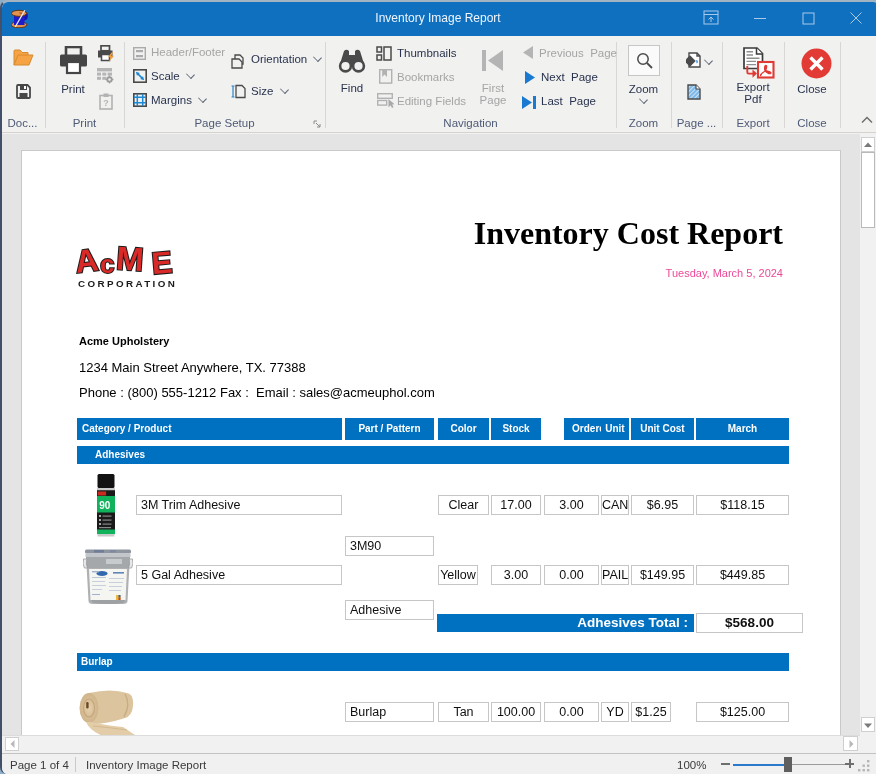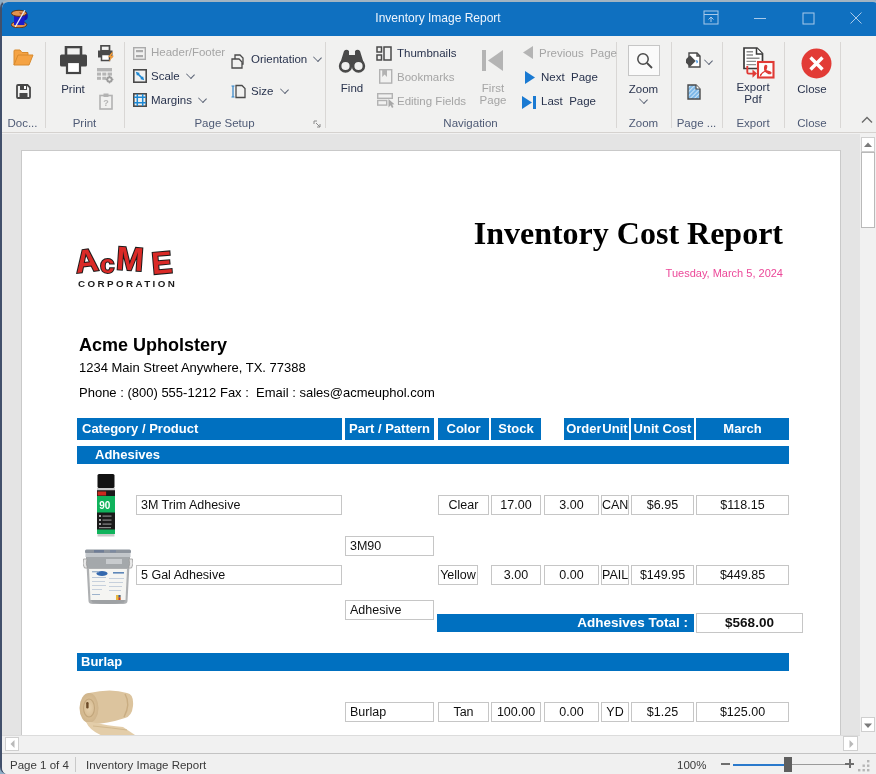--- a/index.html
+++ b/index.html
@@ -17,21 +17,21 @@
 .btnlabel { font-size:11.5px; color:#29334d; white-space:pre; }
 .gray { color:#a5a5a5 !important; }
 .chev { display:inline-block; width:7px; height:7px; border-right:1.6px solid #5a6375; border-bottom:1.6px solid #5a6375; transform:rotate(45deg) scale(1,0.8); }
 
 
 #viewport { position:absolute; left:-1px; top:132px; width:859px; height:601px; background:#e4e4e4; overflow:hidden; }
 #page { position:absolute; left:20px; top:16px; width:820px; height:700px; background:#fff; border:1px solid #c9c9c9; }
 #content { position:absolute; left:-2px; top:-7px; width:821px; height:700px; }
 
 
-.hcell { position:absolute; background:#0070c0; color:#fff; font-weight:bold; font-size:13px; line-height:22px; text-align:center; }
+.hcell { position:absolute; background:#0070c0; color:#fff; font-weight:bold; font-size:10px; line-height:22px; text-align:center; }
 .dcell { position:absolute; background:#fff; border:1px solid #c6c6c6; font-size:12.5px; line-height:18px; text-align:center; color:#101010; height:20px; }
 .left { text-align:left; padding-left:4px; }
 
 
 #vscroll { position:absolute; left:859px; top:132px; width:15px; height:601px; background:#f1f1f1; }
 #hscroll { position:absolute; left:-1px; top:733px; width:859px; height:17px; background:#f1f1f1; border-top:1px solid #dcdcdc; }
 .sbtn { position:absolute; background:#fff; border:1px solid #cfcfcf; }
 
 
 #statusbar { position:absolute; left:-2px; top:751px; width:876px; height:21px; background:#f0f0f0; border-top:1px solid #c3c3c3; font-size:11.5px; color:#3a3a3a; }
@@ -264,21 +264,21 @@
           <text x="25" y="32" font-size="26">c</text>
           <text x="41" y="29" font-size="33" transform="rotate(4 53 20)">M</text>
           <text x="77" y="32.5" font-size="31" transform="rotate(-5 85 27)">E</text>
         </g>
         <text x="3" y="46" font-size="9.8" font-weight="bold" fill="#1a1a1a" letter-spacing="2.4" font-family="Liberation Sans">CORPORATION</text>
       </svg>
 
       <div class="abs" style="right:58px;top:71px;font-family:'Liberation Serif',serif;font-weight:bold;font-size:32px;color:#000;">Inventory Cost Report</div>
       <div class="abs" style="right:58px;top:123px;font-size:11px;color:#ec4899;">Tuesday, March 5, 2024</div>
 
-      <div class="abs" style="left:59px;top:191px;font-size:18px;font-weight:bold;color:#000;">Acme Upholstery</div>
+      <div class="abs" style="left:59px;top:191px;font-size:11px;font-weight:bold;color:#000;">Acme Upholstery</div>
       <div class="abs" style="left:59px;top:216px;font-size:13px;color:#000;">1234 Main Street Anywhere, TX. 77388</div>
       <div class="abs" style="left:59px;top:241px;font-size:13px;color:#000;">Phone : (800) 555-1212 Fax :&nbsp; Email : sales@acmeuphol.com</div>
 
       <div class="hcell" style="left:57px;top:274px;width:265px;text-align:left;padding-left:5px;">Category / Product</div>
       <div class="hcell" style="left:325px;top:274px;width:89px;">Part / Pattern</div>
       <div class="hcell" style="left:418px;top:274px;width:51px;">Color</div>
       <div class="hcell" style="left:471px;top:274px;width:50px;">Stock</div>
       <div class="hcell" style="left:544px;top:274px;width:55px;">Ordered</div>
       <div class="hcell" style="left:581px;top:274px;width:28px;">Unit</div>
       <div class="hcell" style="left:611px;top:274px;width:63px;">Unit Cost</div>
@@ -368,21 +368,21 @@
         <ellipse cx="12" cy="18" rx="5.5" ry="9" fill="none" stroke="#c2a67c" stroke-width="1.1"></ellipse>
         <rect x="9.2" y="12" width="2.4" height="6.5" rx="1.2" fill="#6b4a28"></rect>
         <path d="M14 32 Q32 36 46 37 L58 45 L26 46 Q13 41 9 32 Z" fill="#e3cda9"></path>
         <path d="M16 36 Q36 38 50 40" fill="none" stroke="#d2b98f" stroke-width="1"></path>
       </svg>
       <div class="dcell left" style="left:325px;top:558px;width:89px;">Burlap</div>
       <div class="dcell" style="left:418px;top:558px;width:51px;">Tan</div>
       <div class="dcell" style="left:471px;top:558px;width:50px;">100.00</div>
       <div class="dcell" style="left:524px;top:558px;width:55px;">0.00</div>
       <div class="dcell" style="left:581px;top:558px;width:28px;">YD</div>
-      <div class="dcell" style="left:611px;top:558px;width:63px;">$1.25</div>
+      <div class="dcell" style="left:611px;top:558px;width:40px;">$1.25</div>
       <div class="dcell" style="left:676px;top:558px;width:93px;">$125.00</div>
     </div>
       </div>
   </div>
 
   <div id="vscroll">
     <div class="sbtn" style="left:0px;top:3px;width:14px;height:15px"></div>
     <svg class="abs" style="left:3px;top:8px" width="8" height="6" viewBox="0 0 8 6">
         <path d="M0 5 L4 0.5 L8 5 Z" fill="#7a7a7a"></path>
       </svg>

